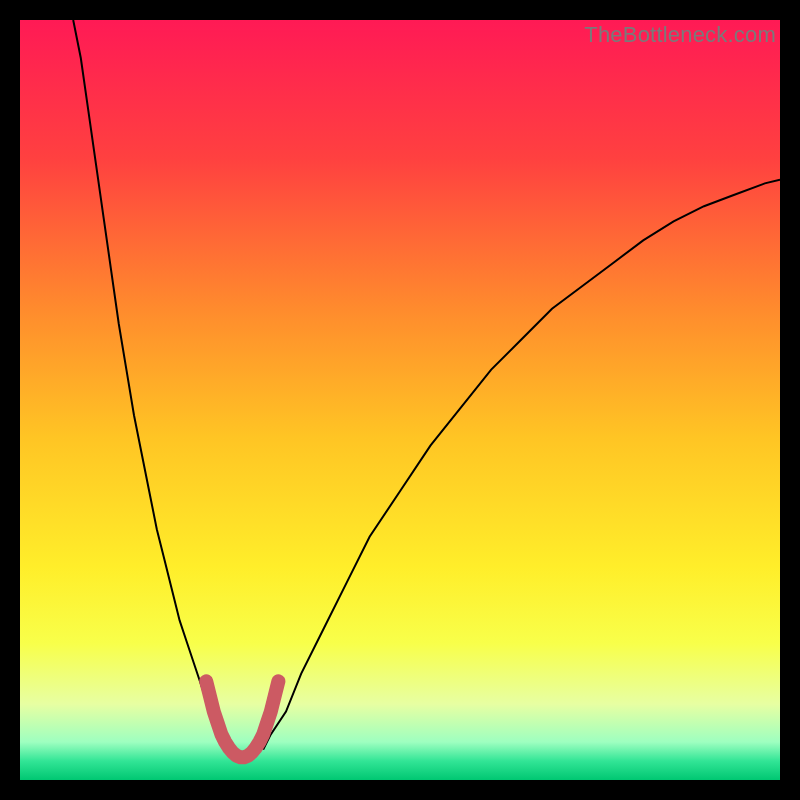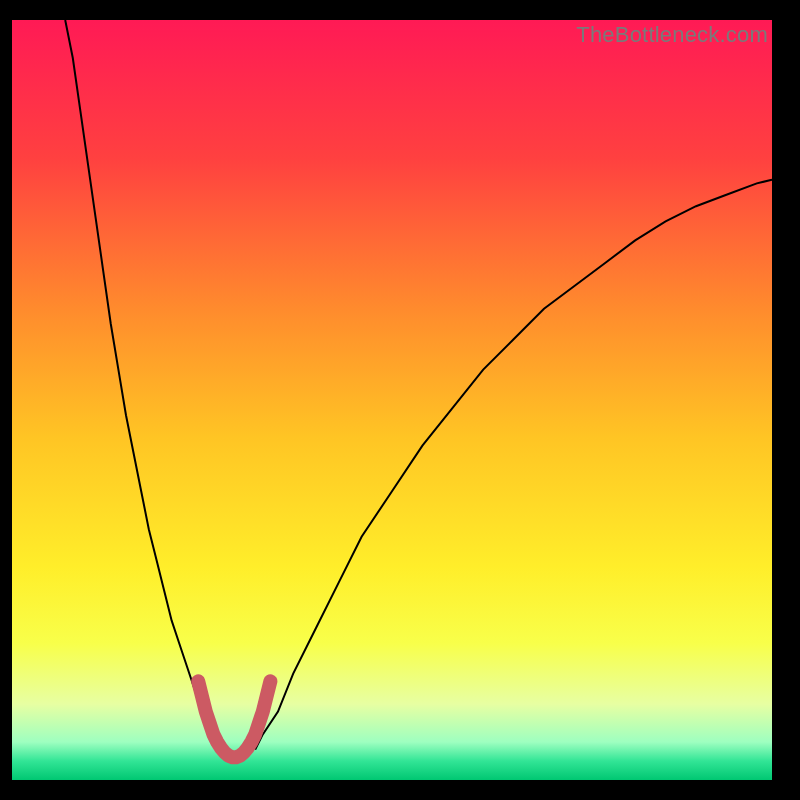--- a/index.html
+++ b/index.html
@@ -6,21 +6,21 @@
     margin: 0;
     padding: 0;
     width: 800px;
     height: 800px;
     background: #000;
     font-family: Arial, Helvetica, sans-serif;
     overflow: hidden;
   }
   .frame {
     position: absolute;
-    left: 12px;
+    left: 20px;
     top: 20px;
     width: 760px;
     height: 616px;
     background: #000;
   }
   .plot-area {
     position: absolute;
     left: 0;
     top: 0;
     width: 760px;

